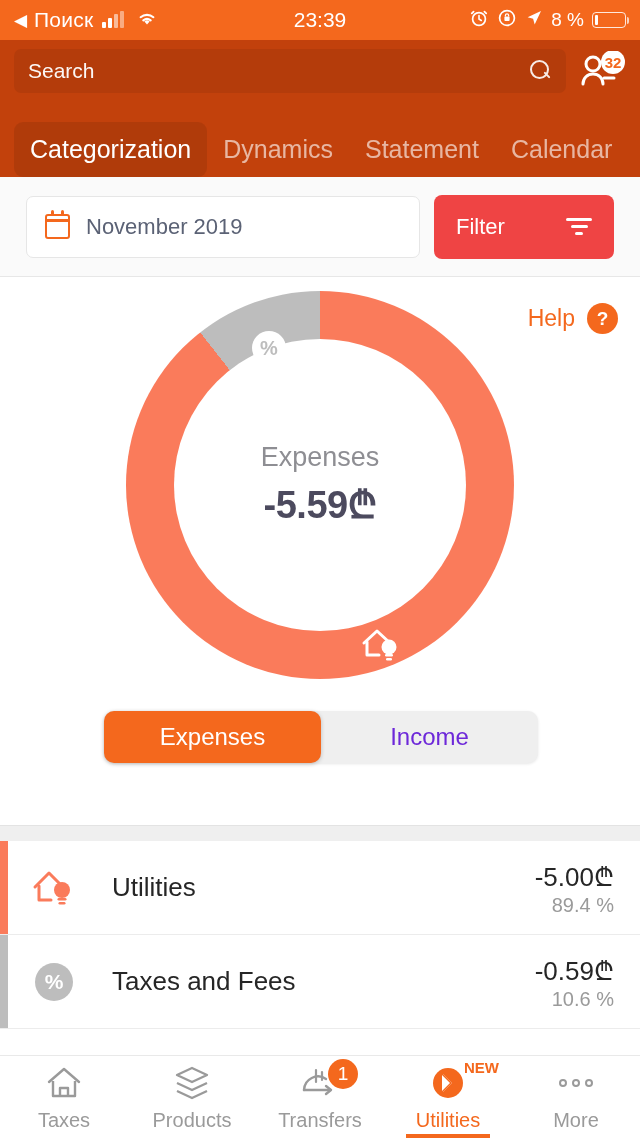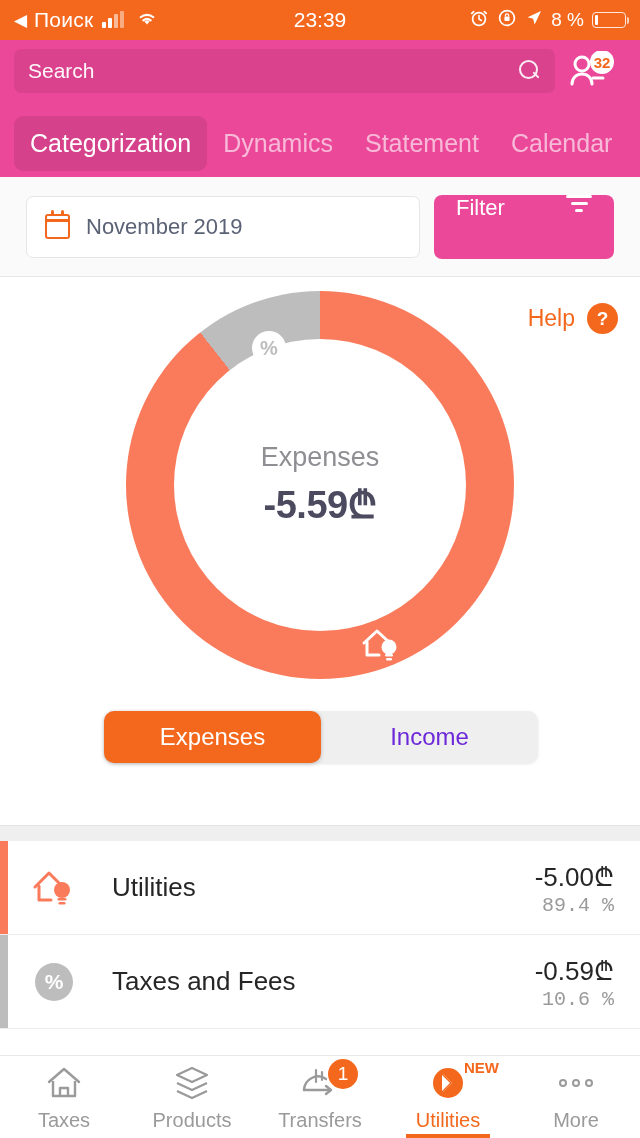--- a/index.html
+++ b/index.html
@@ -42,39 +42,39 @@
     width: 34px; height: 16px; border: 1.6px solid rgba(255,255,255,.85);
     border-radius: 4px; position: relative; display: inline-block;
   }
   .batt::after {
     content: ""; position: absolute; right: -4px; top: 4px; width: 2.4px; height: 7px;
     background: rgba(255,255,255,.7); border-radius: 0 2px 2px 0;
   }
   .batt i { position: absolute; left: 2px; top: 2px; bottom: 2px; width: 8%; background: #ffffff; border-radius: 1px; display: block;}
 
   
-  .header { background: #ec4899; padding: 0 25px 0 14px; }
+  .header { background: #c2410c; padding: 0 14px 0 14px; }
   .searchrow { display: flex; align-items: center; gap: 14px; padding-top: 9px; }
   .searchbox {
     flex: 1; height: 44px; background: rgba(0,0,0,0.07); border-radius: 7px;
     display: flex; align-items: center; padding: 0 14px;
   }
   .searchbox .ph { color: #ffffff; font-size: 21px; flex: 1; opacity: .96; }
   .mag { width: 22px; height: 22px; position: relative; opacity: .9;}
   .mag::before {
     content:""; position:absolute; left:0; top:0; width:15px; height:15px;
     border: 2px solid #fff; border-radius: 50%;
   }
   .mag::after {
     content:""; position:absolute; left:13px; top:14px; width:8px; height:2px;
     background:#fff; transform: rotate(45deg); border-radius:2px;
   }
   .contacts { width: 46px; height: 40px; position: relative; }
   .tabsrow {
-    display: flex; align-items: center; gap: 0px; padding-top: 16px; height: 84px;
+    display: flex; align-items: flex-end; gap: 0px; padding-top: 16px; height: 84px;
     overflow: hidden; white-space: nowrap;
   }
   .tab {
     font-size: 25px; color: rgba(255,255,255,0.62); padding: 13px 16px; border-radius: 9px;
     flex: 0 0 auto;
   }
   .tab.active { background: rgba(0,0,0,0.09); color: #ffffff; }
 
   
   .filterbar {
@@ -91,22 +91,22 @@
   }
   .cal::before {
     content:""; position:absolute; left:-2.4px; right:-2.4px; top: 3px; height: 3px; background:#F4681D;
   }
   .cal i, .cal u {
     position:absolute; top:-6px; width:3px; height:6px; background:#F4681D; border-radius:2px;
   }
   .cal i { left: 4px; } .cal u { right: 4px; }
   .datefield .dval { font-size: 22px; color: #5B6275; }
   .filterbtn {
-    width: 180px; height: 64px; background: #ec4899; border-radius: 8px; color: #fff;
-    display: flex; align-items: flex-start; justify-content: space-between; padding: 0 22px;
+    width: 180px; height: 64px; background: #ef4444; border-radius: 8px; color: #fff;
+    display: flex; align-items: center; justify-content: space-between; padding: 0 22px;
     font-size: 22px;
   }
   .flines { width: 26px; display: flex; flex-direction: column; align-items: center; gap: 4px; }
   .flines i { height: 3px; background: #fff; border-radius: 2px; display:block; }
   .flines i:nth-child(1){ width: 26px; }
   .flines i:nth-child(2){ width: 17px; }
   .flines i:nth-child(3){ width: 8px; }
 
   
   .chartcard { position: relative; height: 548px; background: #ffffff; }
@@ -151,21 +151,21 @@
   .gapband { height: 16px; background: #EFEFEF; border-top: 1px solid #E3E3E3;}
   .row {
     height: 94px; background: #ffffff; display: flex; align-items: center;
     border-bottom: 1px solid #ECECEC; position: relative; padding-left: 26px;
   }
   .stripe { position: absolute; left: 0; top: 0; bottom: 0; width: 8px; }
   .rowicon { width: 56px; display: flex; align-items: center; justify-content: center; flex: 0 0 auto; }
   .rowlabel { font-size: 26px; color: #262626; margin-left: 30px; flex: 1; }
   .rowvals { text-align: right; padding-right: 26px; }
   .rowamount { font-size: 26px; color: #262626; }
-  .rowpct { font-size: 20px; color: #9A9A9A; margin-top: 0; font-family: Liberation Mono, monospace; }
+  .rowpct { font-size: 20px; color: #9A9A9A; margin-top: 0; }
   .graycirc {
     width: 38px; height: 38px; border-radius: 50%; background: #BDBDBD;
     display:flex; align-items:center; justify-content:center; color:#fff; font-size: 21px; font-weight: bold;
   }
 
   
   .tabbar {
     position: absolute; left: 0; bottom: 0; width: 640px; height: 83px; background: #ffffff;
     border-top: 1px solid #E9E9E9; display: flex;
   }

